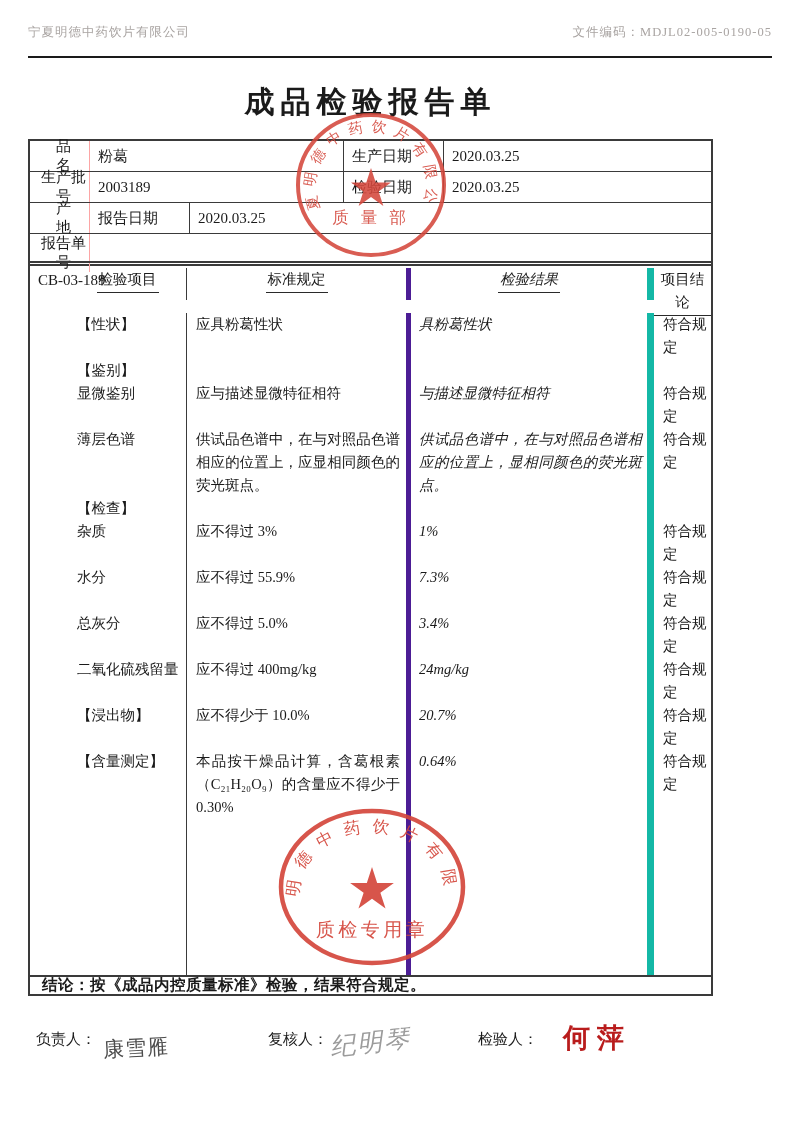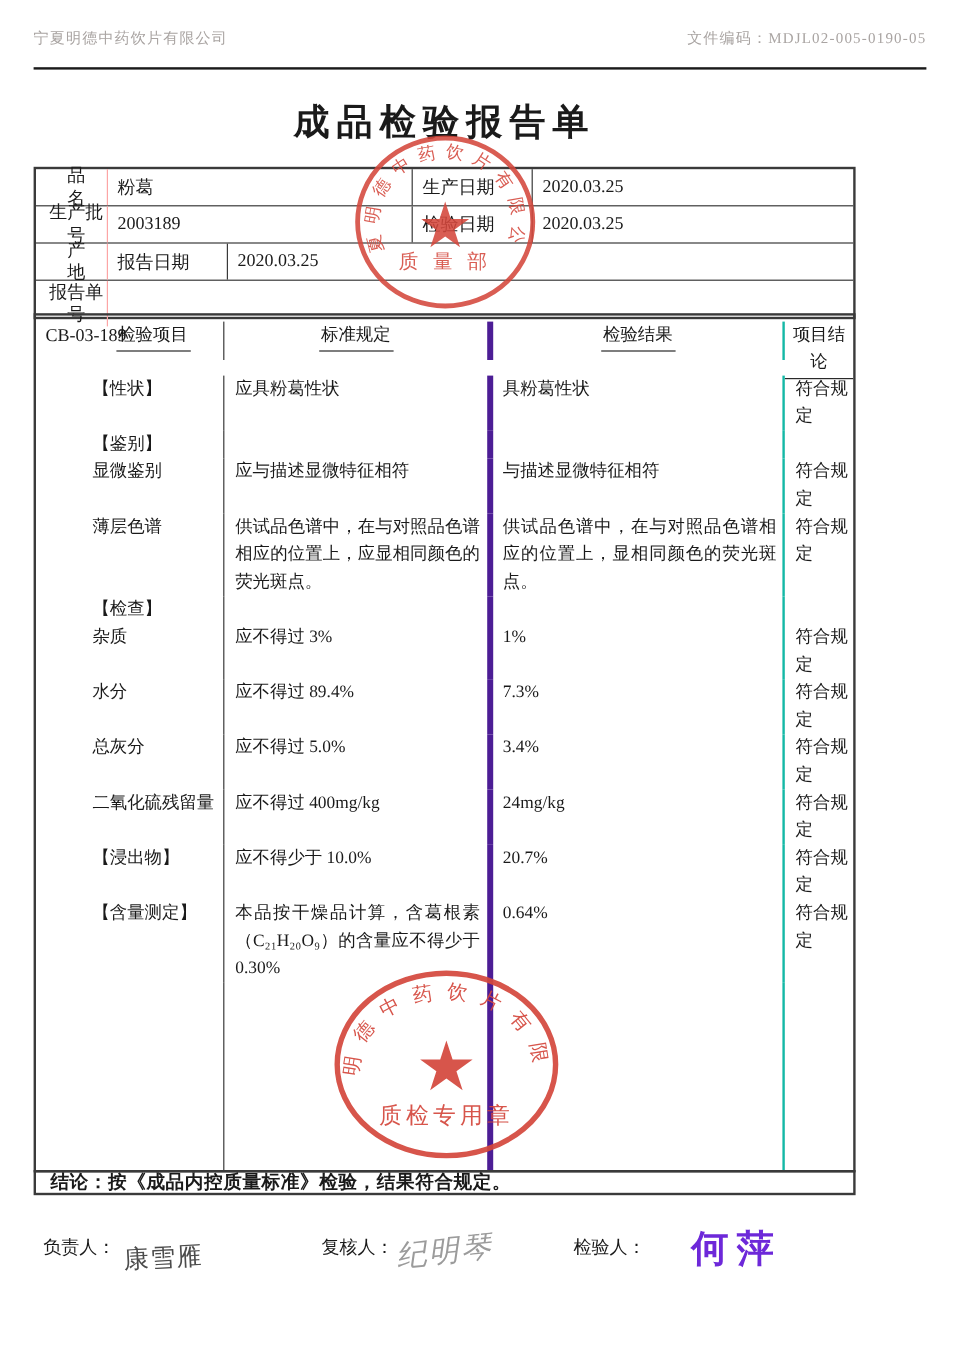--- a/index.html
+++ b/index.html
@@ -45,21 +45,21 @@
     position:absolute;left:28px;top:261px;width:685px;height:716px;
     border:2px solid #3a3a3a;box-sizing:border-box;
     display:flex;flex-direction:column;
     font-size:14.5px;line-height:23px;padding-left:39px;
   }
   .trow{display:flex;flex:0 0 auto;}
   .trow.filler{flex:1 1 auto;}
   .tc{box-sizing:border-box;}
   .tc1{width:118px;border-right:1px solid #3a3a3a;padding-left:8px;}
   .tc2{width:224px;border-right:5px solid #4c1d95;padding:0 6px 0 9px;text-align:justify;}
-  .tc3{width:243px;border-right:2px solid #14b8a6;padding:0 5px 0 8px;text-align:justify;}
+  .tc3{width:243px;border-right:7px solid #14b8a6;padding:0 5px 0 8px;text-align:justify;font-style:italic;}
   .tc4{flex:1;padding-left:9px;}
   .thead-row{height:32px;padding-top:5px;margin-bottom:13px;}
   .thead-row .tc{text-align:center;padding:0;}
   .thead-row .tc1{padding:0;}
   .th-u{display:inline-block;border-bottom:1px solid #2a2a2a;padding:0 2px 1px 2px;}
   .r-line{min-height:23px;}
   .r-tall{min-height:69px;}
   
   .conclusion-bar{
     position:absolute;left:28px;top:975px;width:685px;height:21px;
@@ -69,21 +69,21 @@
   }
   
   .sign-row{position:absolute;left:28px;top:1022px;width:744px;height:70px;font-size:15px;}
   .sig-label{position:absolute;top:8px;}
   .lbl-resp{left:8px;}
   .lbl-rev{left:240px;}
   .lbl-insp{left:450px;}
   .sig-name{position:absolute;white-space:nowrap;}
   .sig-resp{left:75px;top:12px;font-size:21px;color:#4c4c4c;transform:rotate(-3deg);letter-spacing:1px;}
   .sig-rev{left:302px;top:4px;font-size:25px;color:#9b9b9b;font-style:italic;transform:rotate(-6deg);letter-spacing:2px;}
-  .sig-insp{left:548px;top:-2px;font-size:31px;color:#6d28d9;font-weight:bold;letter-spacing:7px;}
+  .sig-insp{left:535px;top:-2px;font-size:27px;color:#b91c1c;font-weight:bold;letter-spacing:7px;}
   
   .stamp{position:absolute;pointer-events:none;}
   .stamp-top{left:291px;top:110px;width:160px;height:150px;opacity:.88;}
   .stamp-bottom{left:276px;top:806px;width:192px;height:162px;opacity:.92;}
 </style>
 </head>
 <body>
 
 <div class="page">
 
@@ -158,21 +158,21 @@
       <div class="tc tc4"></div>
     </div>
     <div class="trow r-line">
       <div class="tc tc1">杂质</div>
       <div class="tc tc2">应不得过 3%</div>
       <div class="tc tc3">1%</div>
       <div class="tc tc4">符合规定</div>
     </div>
     <div class="trow r-line">
       <div class="tc tc1">水分</div>
-      <div class="tc tc2">应不得过 89.4%</div>
+      <div class="tc tc2">应不得过 55.9%</div>
       <div class="tc tc3">7.3%</div>
       <div class="tc tc4">符合规定</div>
     </div>
     <div class="trow r-line">
       <div class="tc tc1">总灰分</div>
       <div class="tc tc2">应不得过 5.0%</div>
       <div class="tc tc3">3.4%</div>
       <div class="tc tc4">符合规定</div>
     </div>
     <div class="trow r-line">

